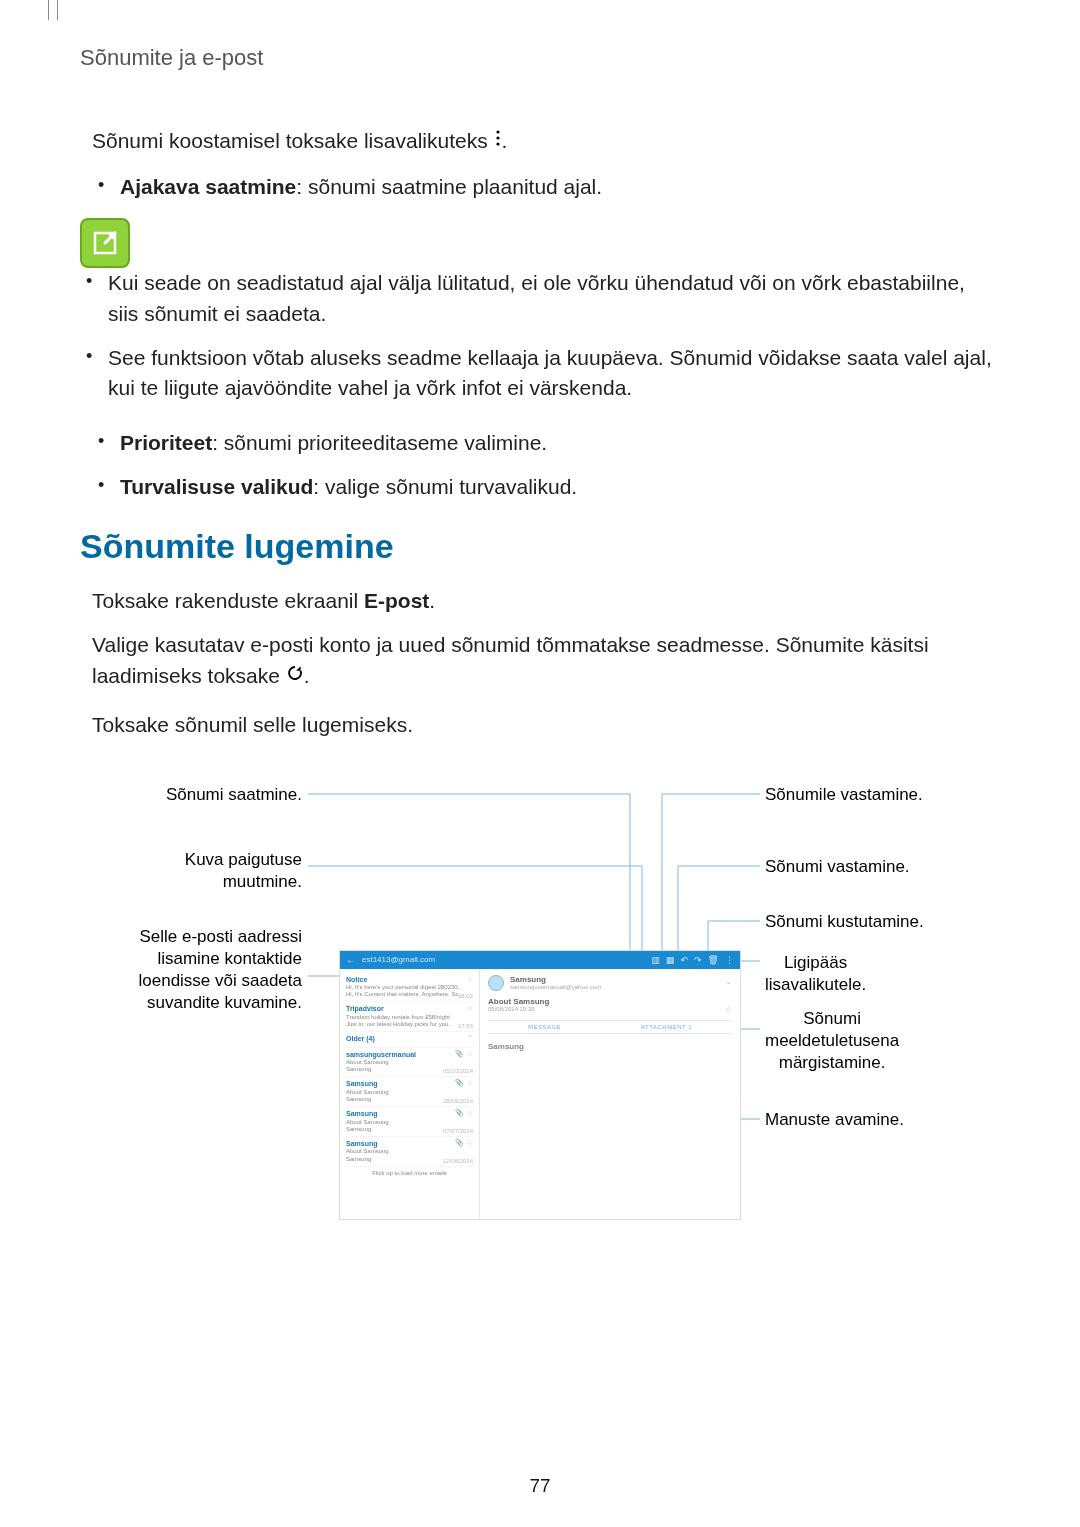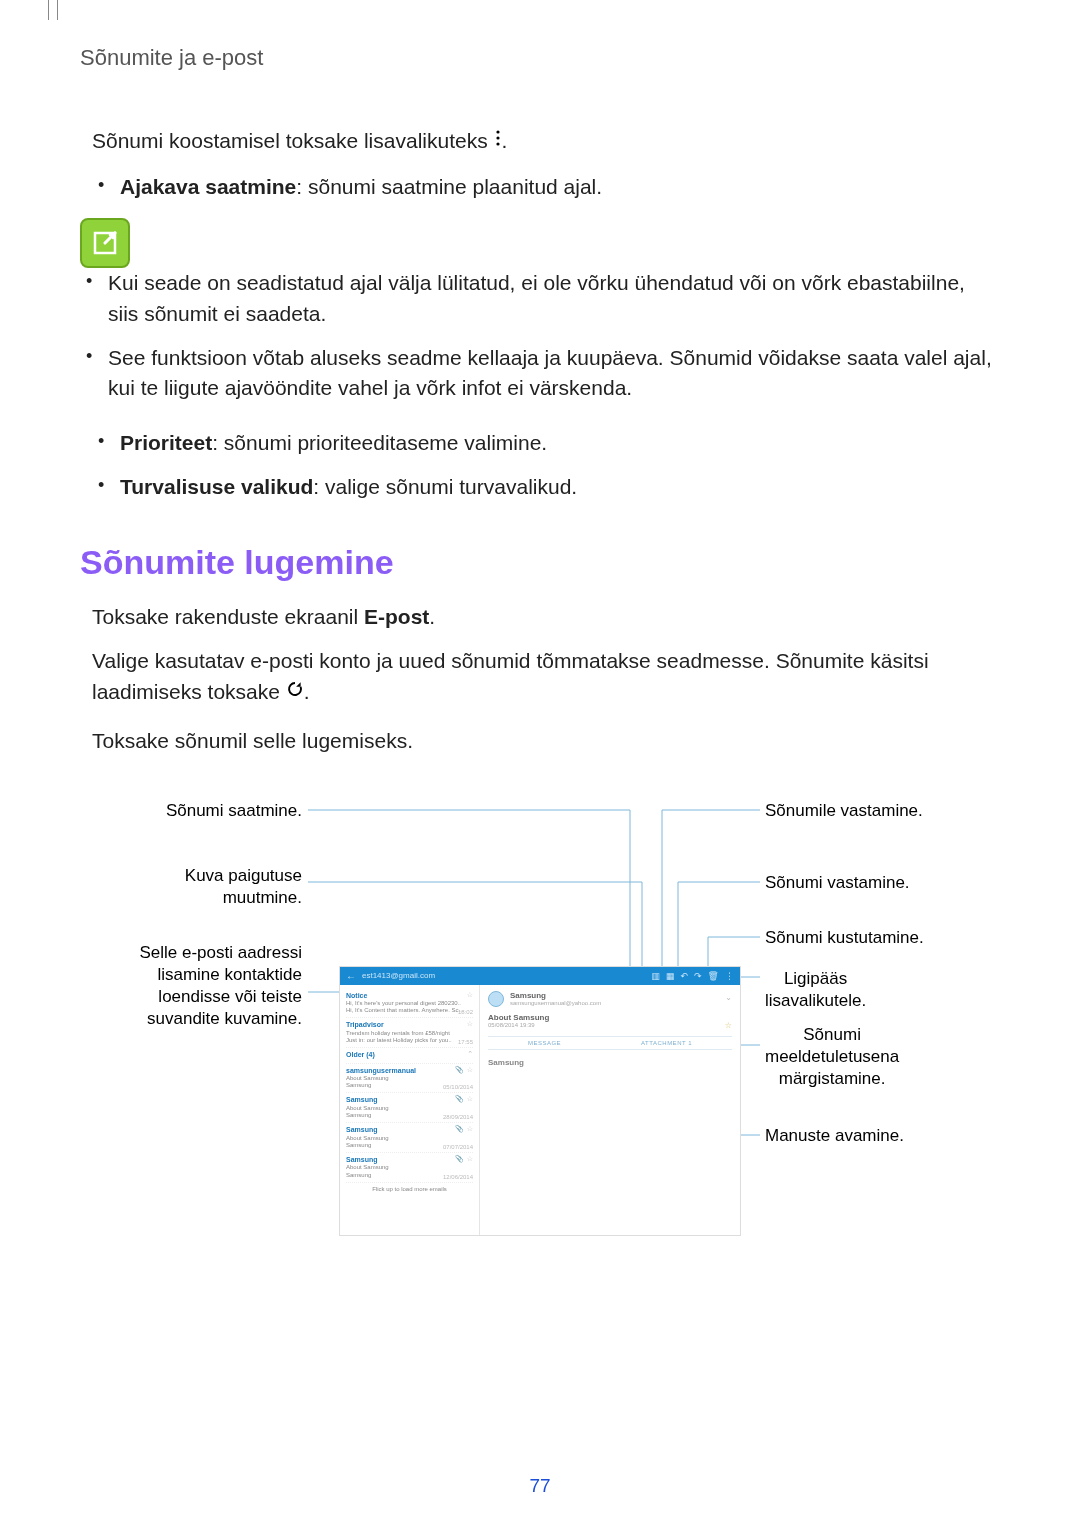--- a/index.html
+++ b/index.html
@@ -100,22 +100,22 @@
   .note-content { flex: 1; }
   .inline-icon {
     display: inline-block;
     vertical-align: middle;
     position: relative;
     top: -2px;
   }
   h1.section-title {
     font-size: 34px;
     font-weight: bold;
-    color: #8b5cf6;
-    margin: 40px 0 20px 0;
+    color: #0369a1;
+    margin: 24px 0 20px 0;
   }
   .bold { font-weight: bold; }
 
   .diagram-area {
     position: relative;
     width: 920px;
     height: 480px;
     margin-top: 20px;
   }
   .label-l, .label-r {
@@ -236,21 +236,21 @@
   svg.leader { position: absolute; left: 0; top: 0; width: 920px; height: 480px; pointer-events:none; }
   svg.leader line { stroke:#7fb8dc; stroke-width:1; }
 
   .page-num {
     position: absolute;
     bottom: 30px;
     left: 0;
     right: 0;
     text-align: center;
     font-size: 19px;
-    color: #1d4ed8;
+    color: #0f172a;
   }
 </style>
 </head>
 <body>
 
 <div class="tab-mark"></div>
 
 <div class="page">
   <div class="running-head">Sõnumite ja e-post</div>
 
@@ -331,21 +331,21 @@
     </svg>
 
     <div class="label-l" style="left:0; top:23px; width:222px;">Sõnumi saatmine.</div>
     <div class="label-l" style="left:0; top:88px; width:222px;">
       <span>Kuva paigutuse</span><br>
       <span>muutmine.</span>
     </div>
     <div class="label-l" style="left:0; top:165px; width:222px;">
       <span>Selle e-posti aadressi</span><br>
       <span>lisamine kontaktide</span><br>
-      <span>loendisse või teiste</span><br>
+      <span>loendisse või saadeta</span><br>
       <span>suvandite kuvamine.</span>
     </div>
 
     <div class="label-r" style="left:685px; top:23px;">Sõnumile vastamine.</div>
     <div class="label-r" style="left:685px; top:95px;">Sõnumi vastamine.</div>
     <div class="label-r" style="left:685px; top:150px;">Sõnumi kustutamine.</div>
     <div class="label-r" style="left:685px; top:191px;">
       <span>Ligipääs</span><br>
       <span>lisavalikutele.</span>
     </div>

